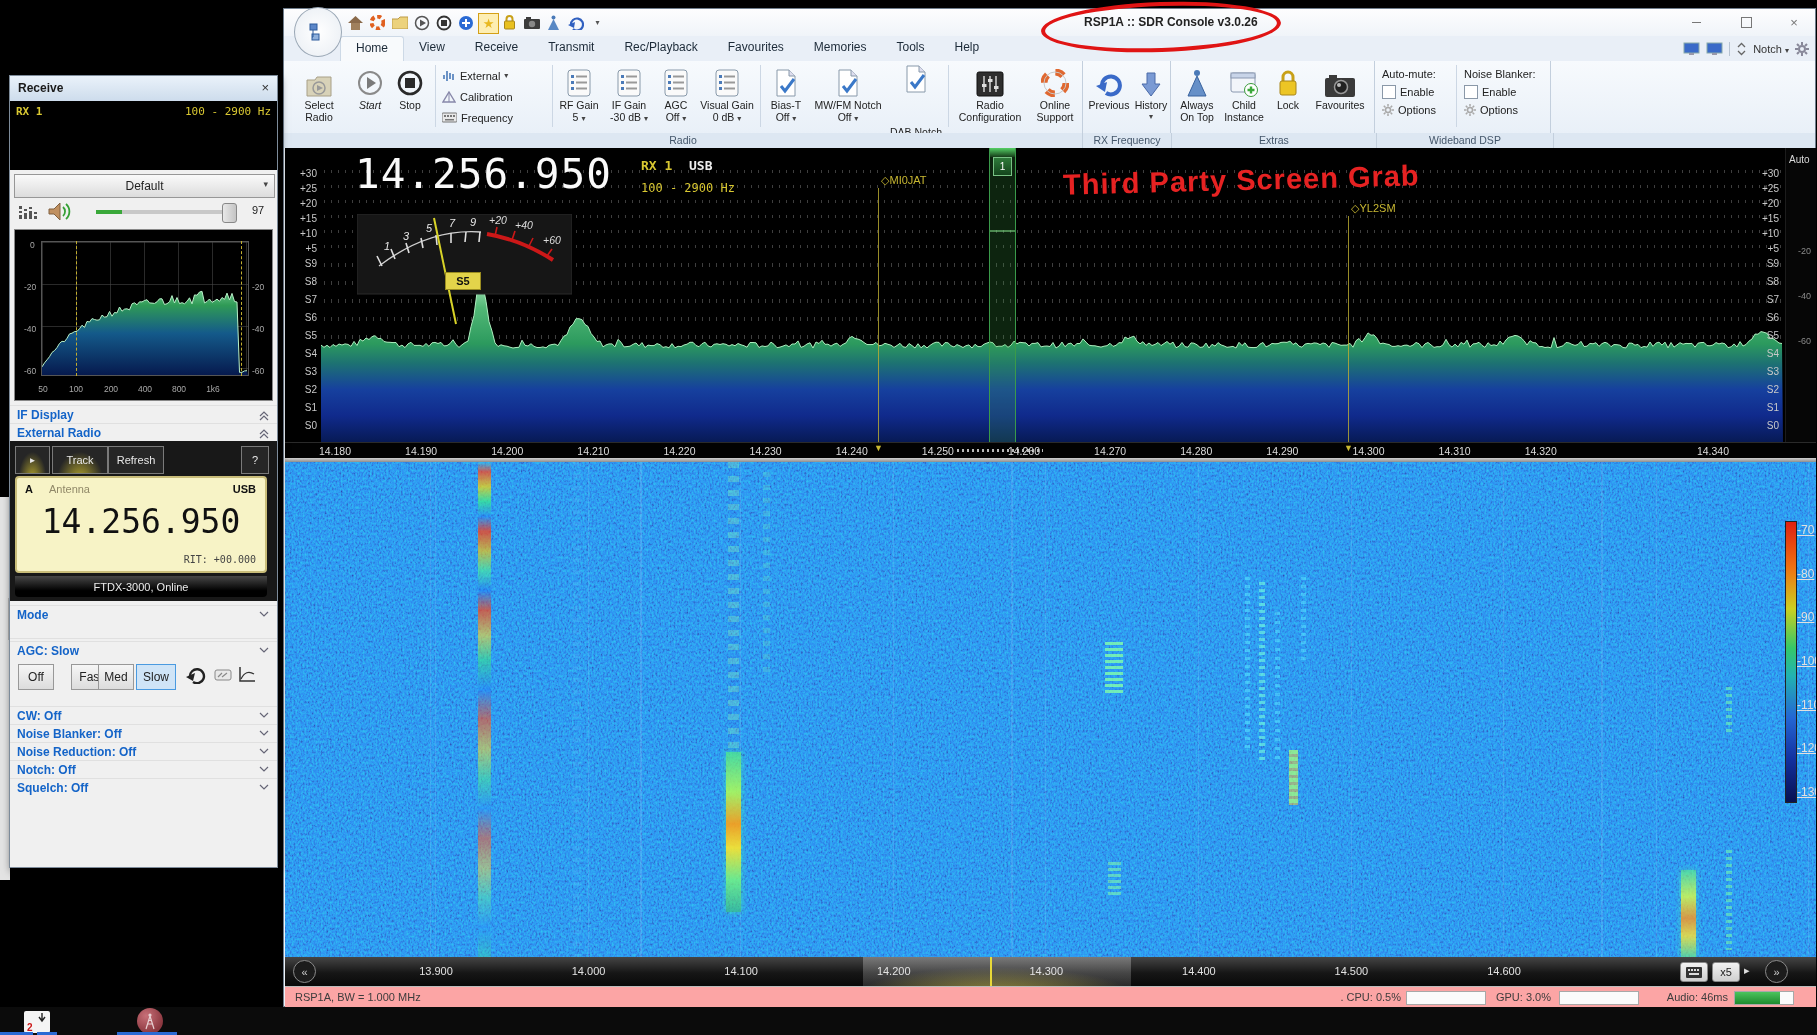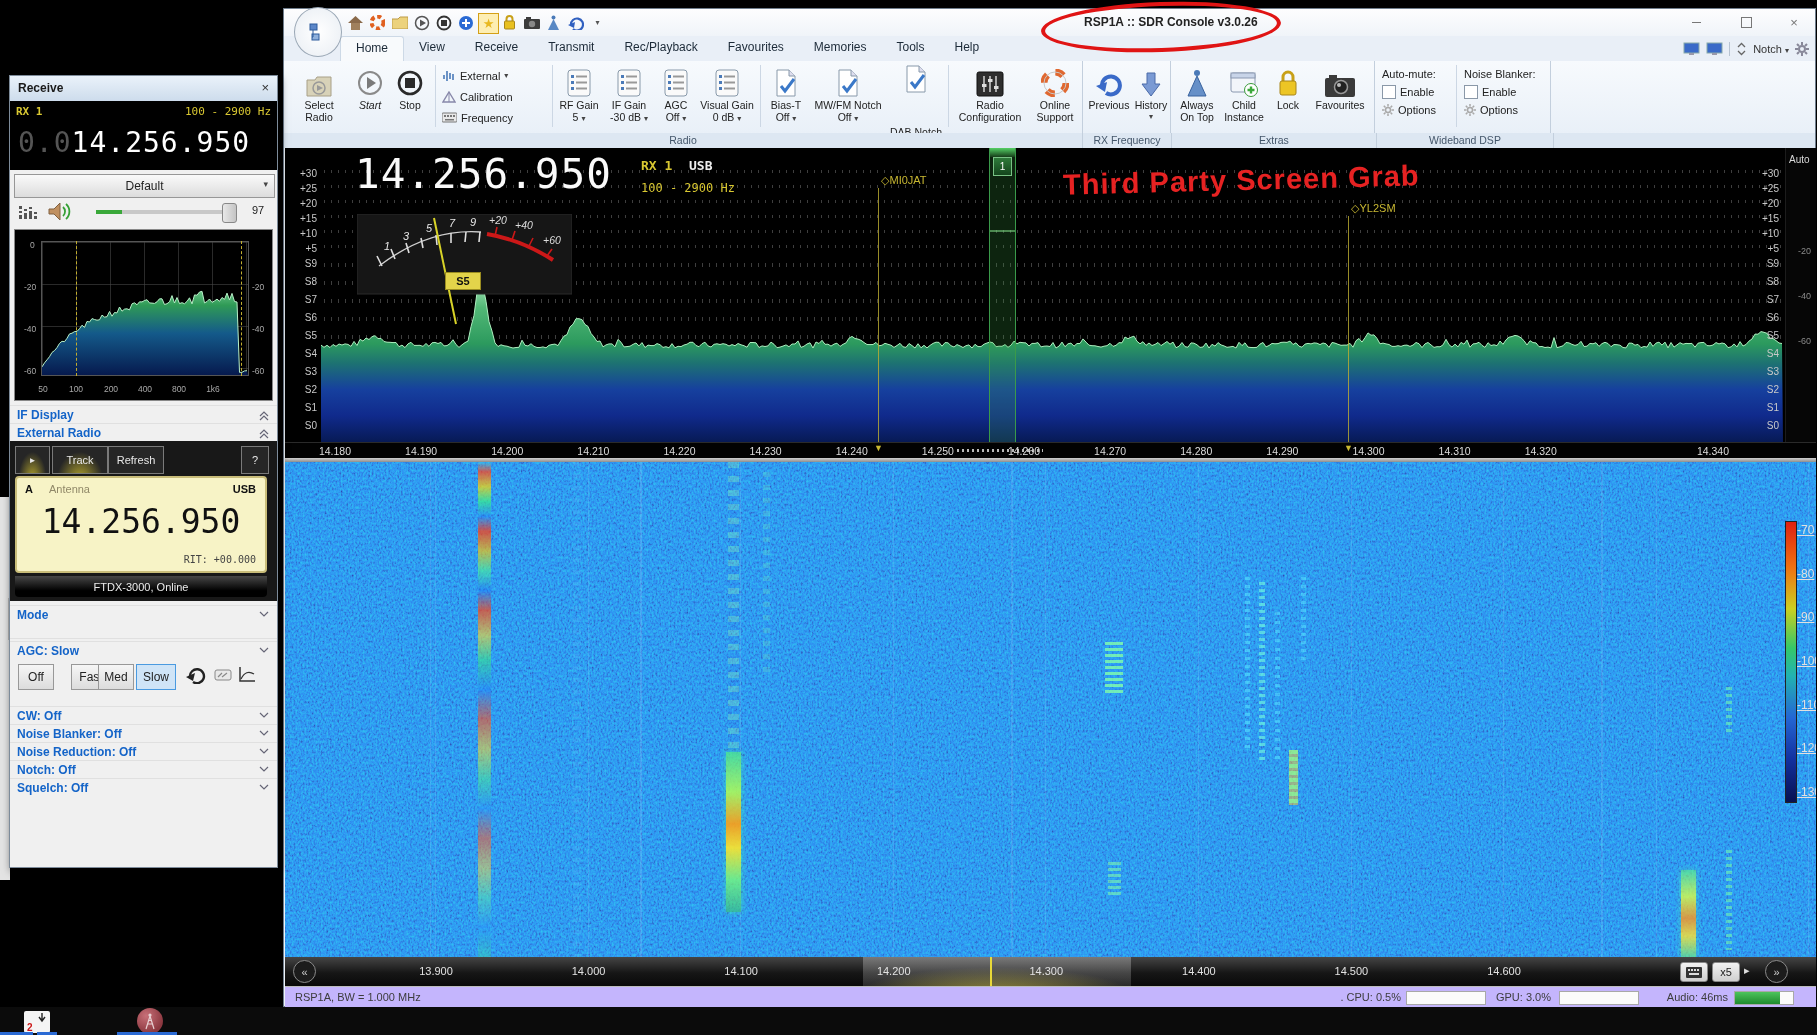--- a/index.html
+++ b/index.html
@@ -65,21 +65,21 @@
   #legendlabels span{font-size:12px;color:#e0e0e0;text-decoration:underline;}
   
   #navbar{left:1px;top:948px;width:1531px;height:29px;background:linear-gradient(#454545,#161616 55%,#090909);overflow:hidden;}
   #navhl{left:578px;top:0;width:268px;height:29px;background:linear-gradient(rgba(205,205,205,.38),rgba(140,140,140,.25));}
   #navglow{left:560px;top:8px;width:300px;height:30px;background:radial-gradient(ellipse at 50% 100%,rgba(240,220,50,.65),transparent 65%);}
   #navline{left:705px;top:0;width:2px;height:29px;background:#e8d838;}
   .ntick{position:absolute;top:8px;font-size:11px;color:#e2e2e2;}
   .navcirc{top:3px;width:21px;height:21px;border-radius:50%;border:1px solid #8a8a8a;background:#1c1c1c;color:#cfcfcf;font-size:11px;display:flex;align-items:center;justify-content:center;}
   .navbtn{top:5px;height:18px;border-radius:3px;background:linear-gradient(#f2f2f2,#cfcfcf);border:1px solid #888;color:#222;font-size:11px;display:flex;align-items:center;justify-content:center;}
   
-  #statusbar{left:1px;top:977px;width:1531px;height:21px;background:#c4b5fd;border-top:1px solid #bcbcbc;font-size:11px;color:#3c3c3c;}
+  #statusbar{left:1px;top:977px;width:1531px;height:21px;background:#fca5a5;border-top:1px solid #bcbcbc;font-size:11px;color:#3c3c3c;}
   .sbox{top:4px;height:12px;background:#fbfbfb;border:1px solid #a8a8a8;}
   
   #receive-panel{left:9px;top:75px;width:269px;height:793px;background:#f0f0f0;border:1px solid #7d8b9a;box-shadow:2px 3px 8px rgba(0,0,0,.6);box-sizing:border-box;z-index:20;}
   #rp-title{left:0;top:0;width:100%;height:25px;background:linear-gradient(#eaf2fa,#cddcec);border-bottom:1px solid #aab8c8;}
   #rp-display{left:0;top:25px;width:100%;height:69px;background:#000;}
   #rp-preset{left:4px;top:98px;width:259px;height:22px;background:linear-gradient(#fafafa,#dcdcdc);border:1px solid #979797;font-size:12px;color:#222;display:flex;align-items:center;justify-content:center;}
   #rp-graph{left:4px;top:153px;width:259px;height:172px;background:#000;border:1px solid #888;box-sizing:border-box;}
   .aglbl{position:absolute;font-size:8.5px;color:#a8a8a8;transform:translateY(-50%);}
   .axlbl{position:absolute;font-size:8.5px;color:#a8a8a8;transform:translateX(-50%);top:308px;}
   .dashy{position:absolute;width:0;border-left:1px dashed #c2ad2e;top:165px;height:135px;}
@@ -766,21 +766,20 @@
 </div>
 
 <div id="receive-panel" class="abs">
   <div id="rp-title" class="abs">
     <span class="abs" style="left:8px;top:5px;font-size:12px;font-weight:bold;color:#1a1a1a;">Receive</span>
     <span class="abs" style="right:8px;top:4px;font-size:13px;color:#333;">×</span>
   </div>
   <div id="rp-display" class="abs">
     <span class="abs mono yel" style="left:6px;top:4px;font-size:11px;font-weight:bold;">RX 1</span>
     <span class="abs mono yel" style="right:6px;top:4px;font-size:11px;">100 - 2900 Hz</span>
-    <div class="abs mono" style="left:8px;top:25px;font-size:28px;letter-spacing:1px;"><span style="color:#555;">0.0</span><span style="color:#fff;">14.256.950</span></div>
   </div>
   <div id="rp-preset" class="abs">
     <span>Default</span>
     <span class="abs" style="right:6px;top:4px;color:#444;font-size:9px;">▾</span>
   </div>
 
   <div class="abs" style="left:8px;top:128px;">
       <svg width="20" height="16">
         <g fill="#555">
           <rect x="1" y="2" width="3" height="3"></rect>

